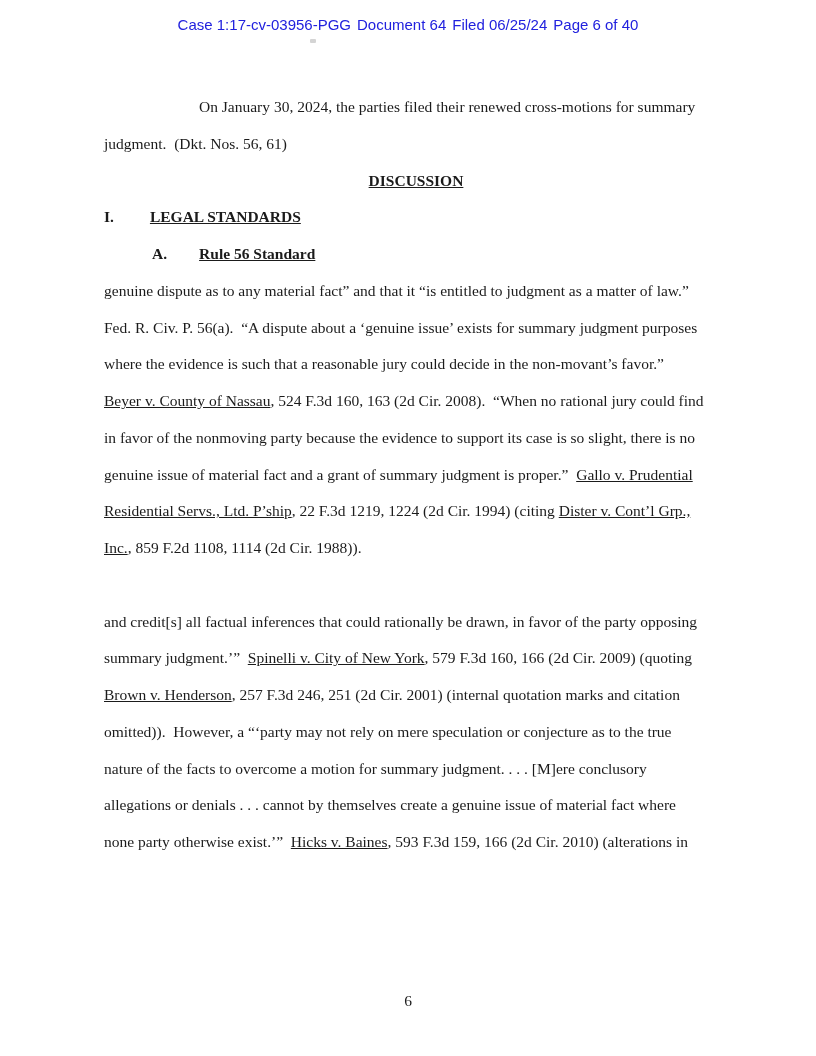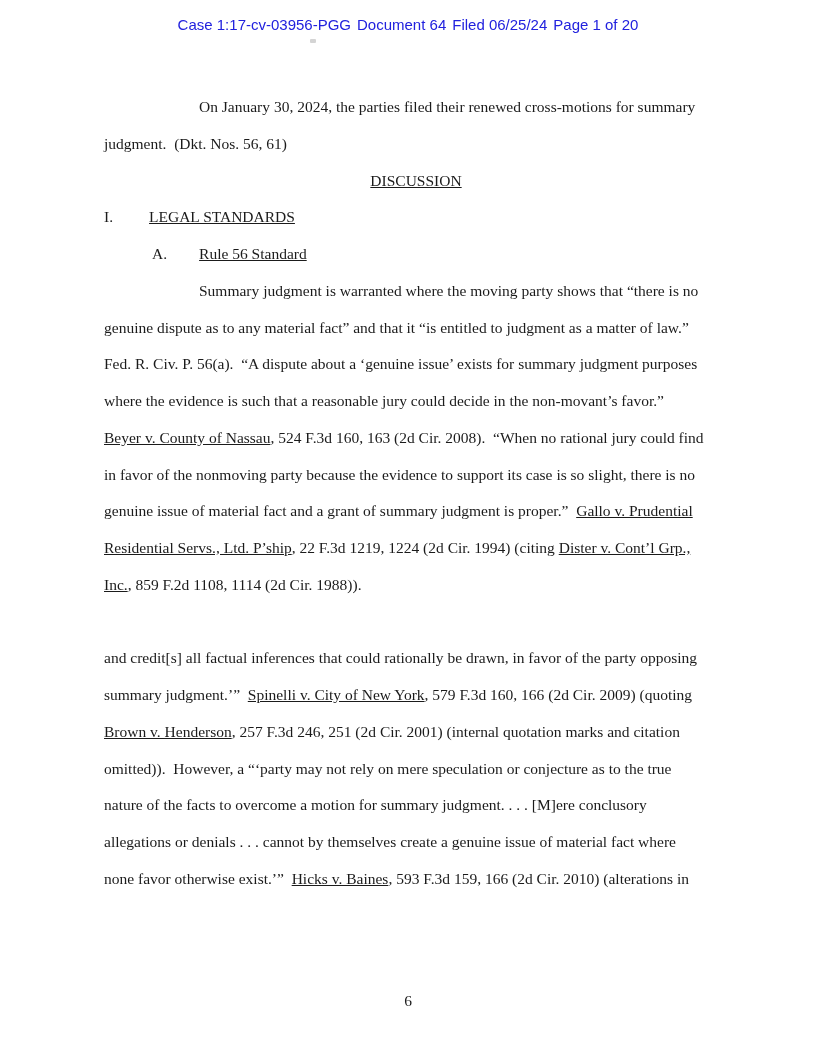--- a/index.html
+++ b/index.html
@@ -17,62 +17,61 @@
   .scan-artifact{
     position:absolute;left:310px;top:39px;width:6px;height:4px;
     background:#c6c6c6;opacity:.75;border-radius:1px;
   }
   .body-text{
     position:absolute;left:104px;top:89px;width:624px;
     font-size:15.5px;
   }
   .line{height:36.75px;line-height:36.75px;white-space:pre;}
   .line.center{text-align:center;}
-  .b{font-weight:normal;}
+  .b{font-weight:bold;}
   .u{text-decoration:underline;}
   .gap{display:inline-block;height:1px;}
   .pagenum{
     position:absolute;top:991px;left:0;width:100%;
     text-align:center;font-size:15.5px;line-height:20px;color:#1b1b1b;
   }
 </style>
 </head>
 <body>
 
 <div class="page">
 
   <header class="stamp" style="color: rgb(33, 33, 222);">
       <span>Case 1:17-cv-03956-PGG</span>
       <span>Document 64</span>
       <span>Filed 06/25/24</span>
-      <span>Page 1 of 20</span>
+      <span>Page 6 of 40</span>
     </header>
 
   <div class="scan-artifact"></div>
 
   <main class="body-text">
       <div class="line"><span class="gap" style="width: 95px;"></span><span>On January 30, 2024, the parties filed their renewed cross-motions for summary</span></div>
       <div class="line"><span>judgment.  (Dkt. Nos. 56, 61)</span></div>
       <div class="line center"><span class="b u">DISCUSSION</span></div>
       <div class="line"><span class="b">I.</span><span class="gap" style="width: 36px;"></span><span class="b u">LEGAL STANDARDS</span></div>
       <div class="line" style="padding-left: 48px;"><span class="b">A.</span><span class="gap" style="width: 32px;"></span><span class="b u">Rule 56 Standard</span></div>
-      <div class="line"><span class="gap" style="width: 95px;"></span><span>Summary judgment is warranted where the moving party shows that “there is no</span></div>
       <div class="line"><span>genuine dispute as to any material fact” and that it “is entitled to judgment as a matter of law.”</span></div>
       <div class="line"><span>Fed. R. Civ. P. 56(a).  “A dispute about a ‘genuine issue’ exists for summary judgment purposes</span></div>
       <div class="line"><span>where the evidence is such that a reasonable jury could decide in the non-movant’s favor.”</span></div>
       <div class="line"><span class="u">Beyer v. County of Nassau</span><span>, 524 F.3d 160, 163 (2d Cir. 2008).  “When no rational jury could find</span></div>
       <div class="line"><span>in favor of the nonmoving party because the evidence to support its case is so slight, there is no</span></div>
       <div class="line"><span>genuine issue of material fact and a grant of summary judgment is proper.”  </span><span class="u">Gallo v. Prudential</span></div>
       <div class="line"><span class="u">Residential Servs., Ltd. P’ship</span><span>, 22 F.3d 1219, 1224 (2d Cir. 1994) (citing </span><span class="u">Dister v. Cont’l Grp.,</span></div>
       <div class="line"><span class="u">Inc.</span><span>, 859 F.2d 1108, 1114 (2d Cir. 1988)).</span></div>
       <div class="line"><span class="gap" style="width: 95px;"></span></div>
       <div class="line"><span>and credit[s] all factual inferences that could rationally be drawn, in favor of the party opposing</span></div>
       <div class="line"><span>summary judgment.’”  </span><span class="u">Spinelli v. City of New York</span><span>, 579 F.3d 160, 166 (2d Cir. 2009) (quoting</span></div>
       <div class="line"><span class="u">Brown v. Henderson</span><span>, 257 F.3d 246, 251 (2d Cir. 2001) (internal quotation marks and citation</span></div>
       <div class="line"><span>omitted)).  However, a “‘party may not rely on mere speculation or conjecture as to the true</span></div>
       <div class="line"><span>nature of the facts to overcome a motion for summary judgment. . . . [M]ere conclusory</span></div>
       <div class="line"><span>allegations or denials . . . cannot by themselves create a genuine issue of material fact where</span></div>
-      <div class="line"><span>none favor otherwise exist.’”  </span><span class="u">Hicks v. Baines</span><span>, 593 F.3d 159, 166 (2d Cir. 2010) (alterations in</span></div>
+      <div class="line"><span>none party otherwise exist.’”  </span><span class="u">Hicks v. Baines</span><span>, 593 F.3d 159, 166 (2d Cir. 2010) (alterations in</span></div>
     </main>
 
   <div class="pagenum">6</div>
 
 </div>
 
 </body></html>

